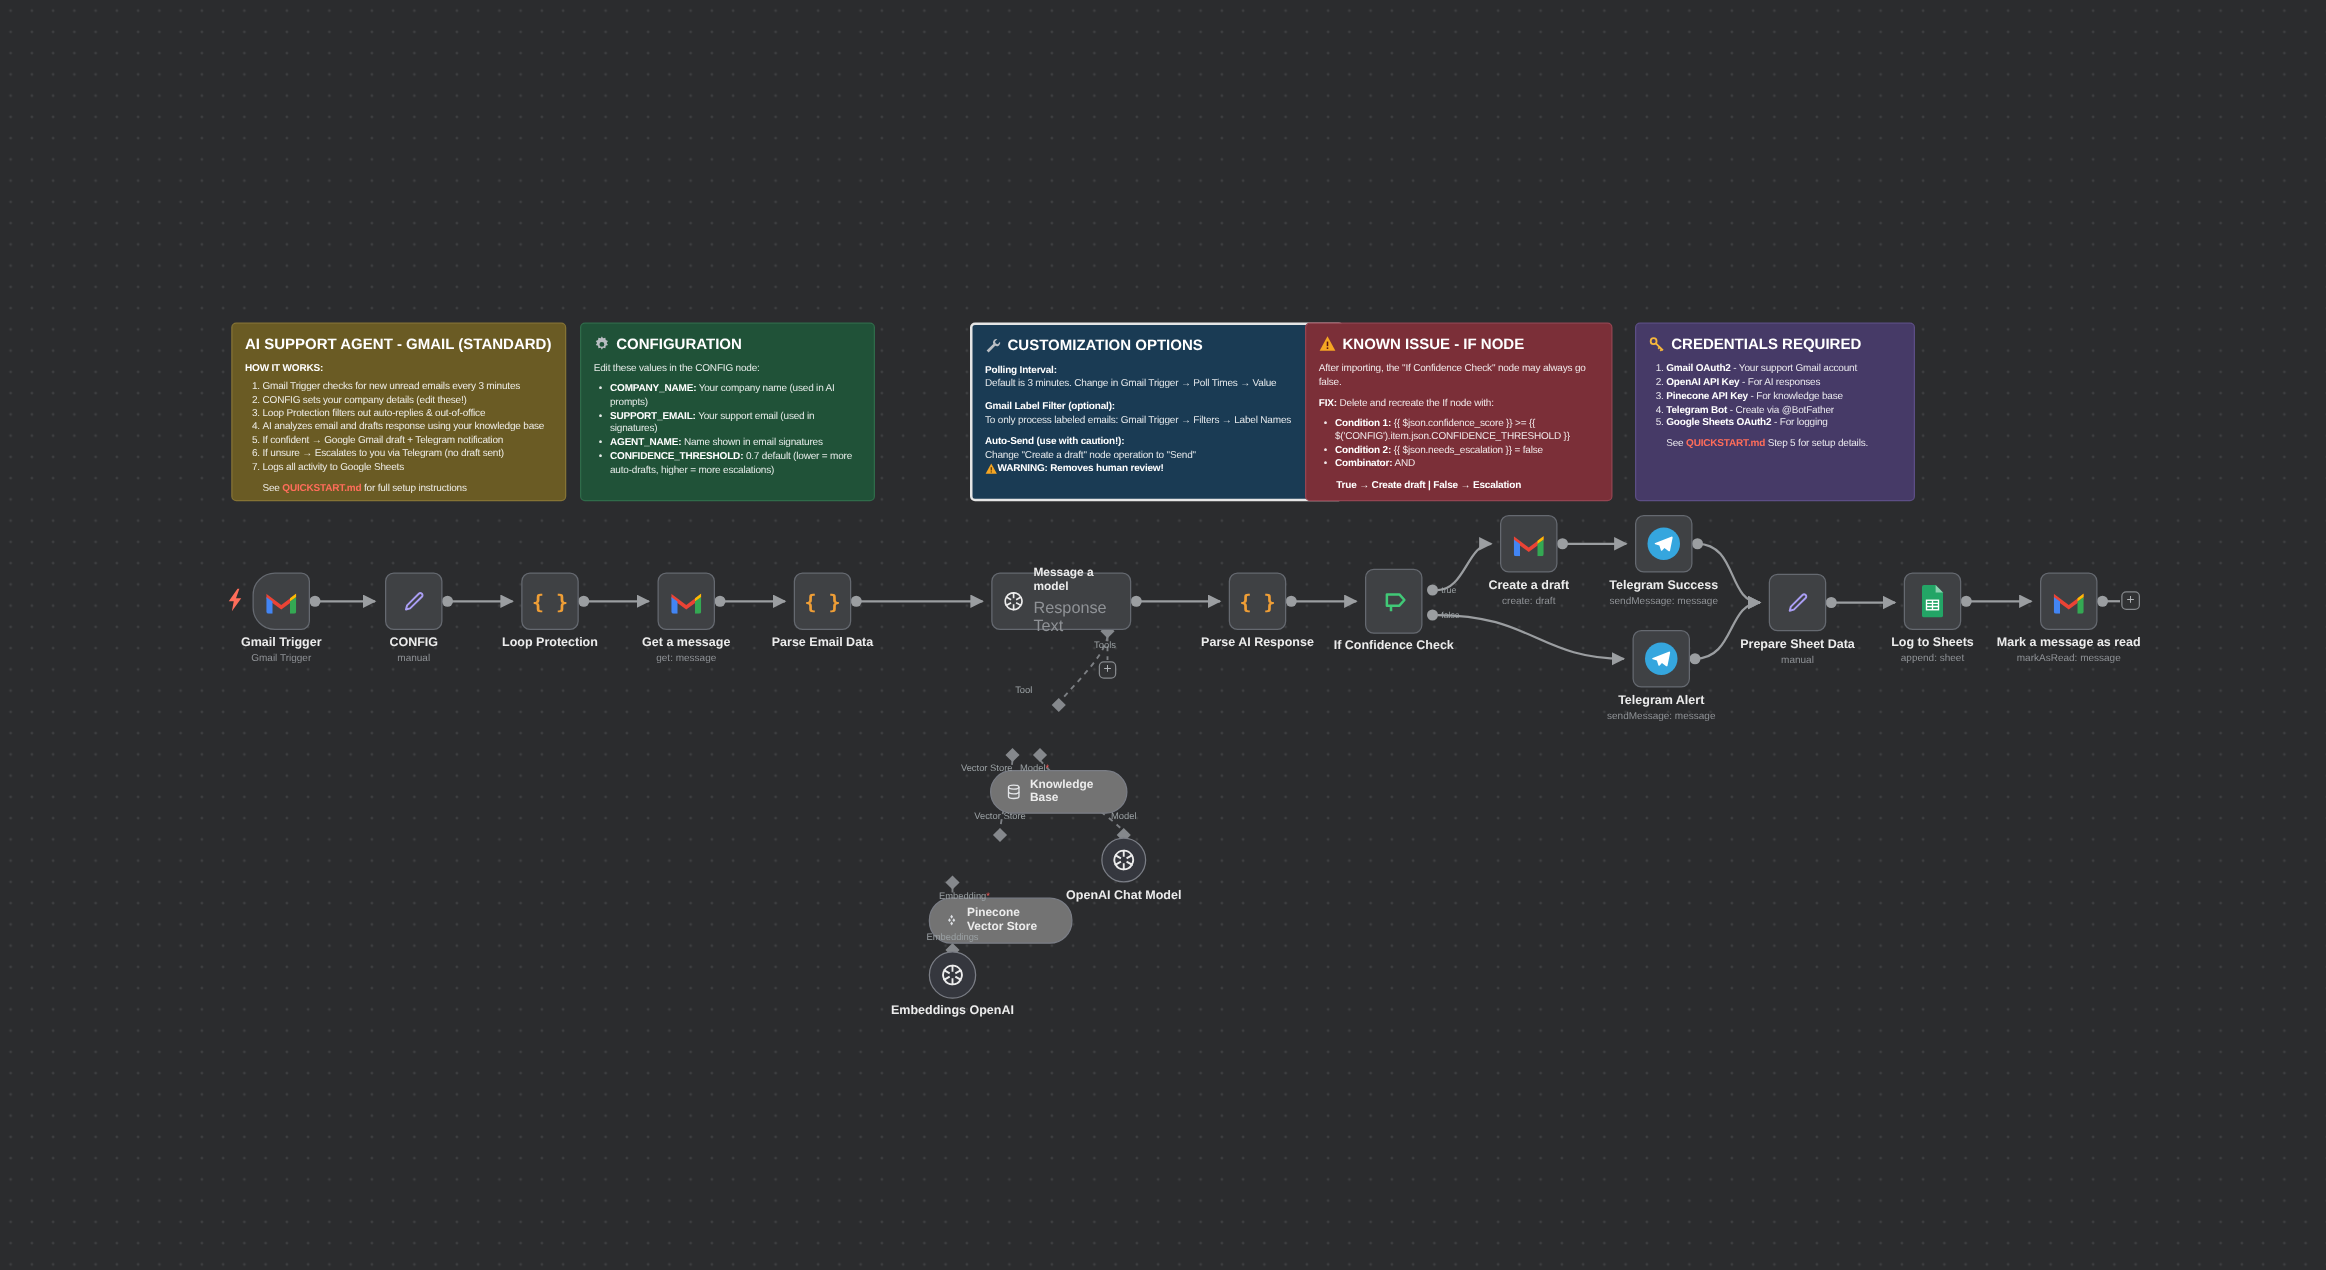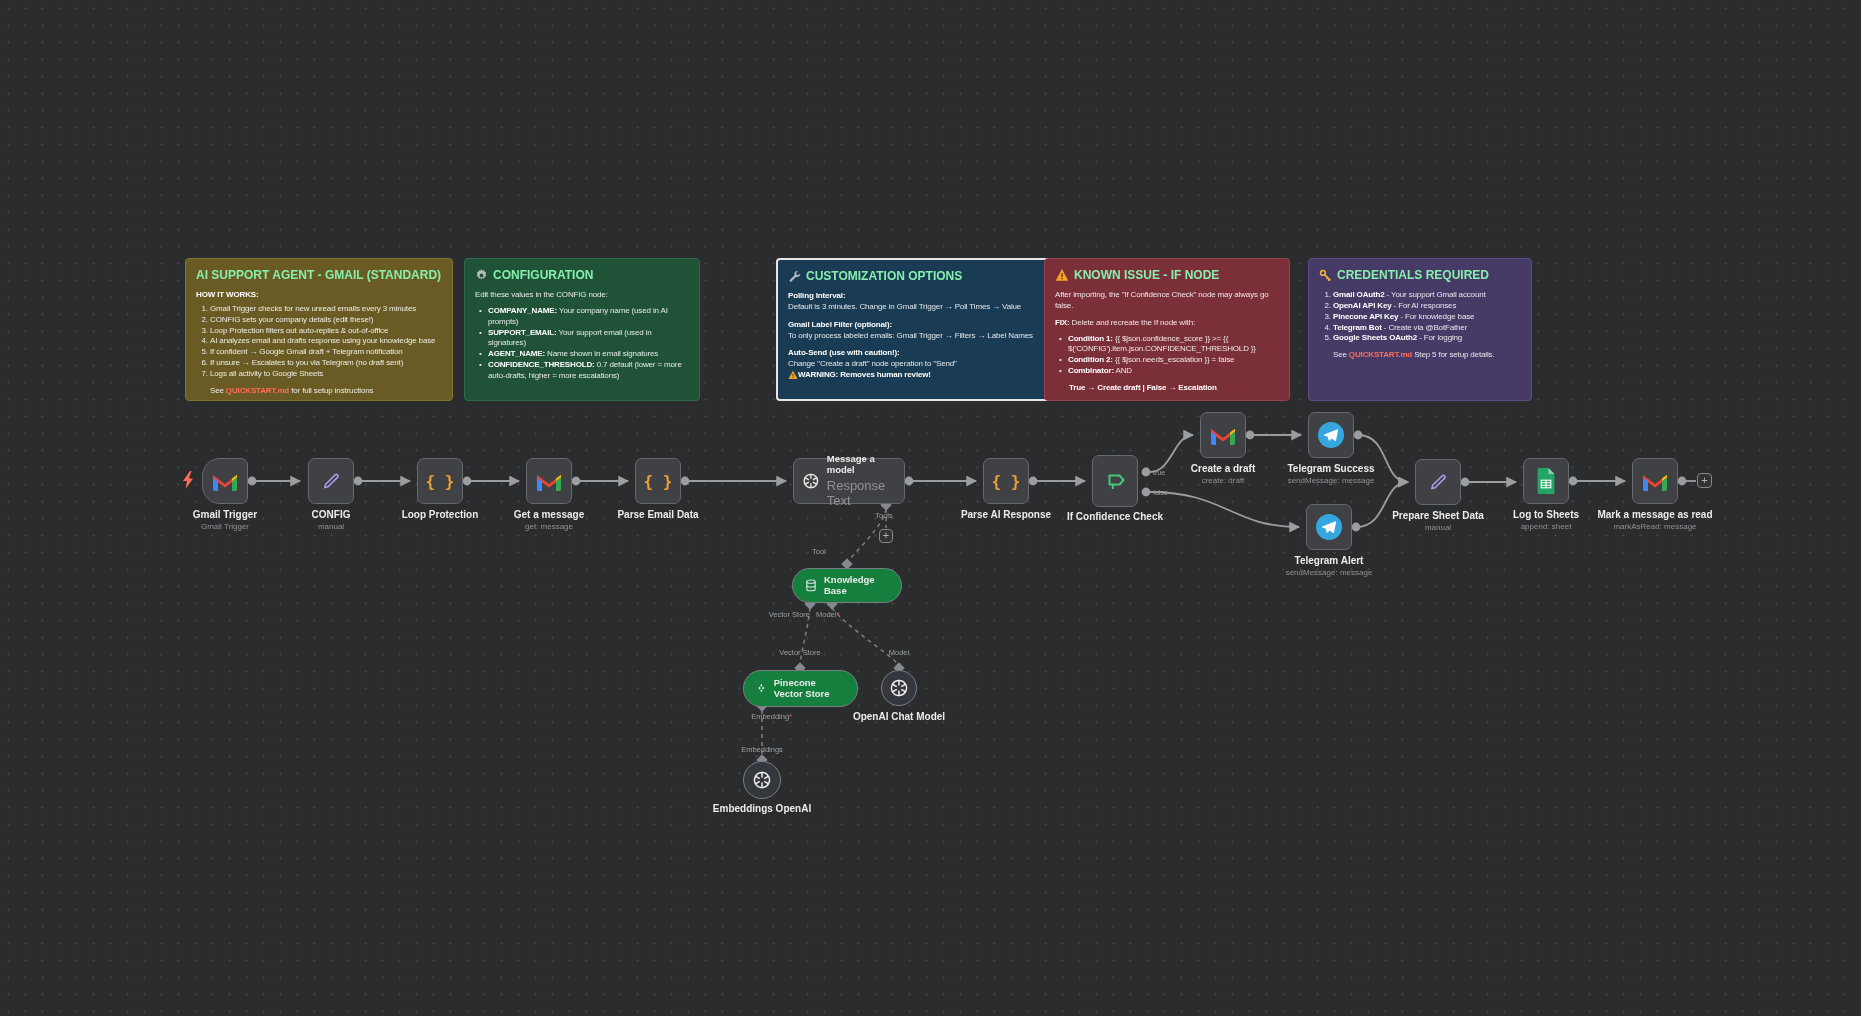--- a/index.html
+++ b/index.html
@@ -11,21 +11,21 @@
     background-size:17px 17px;
     position:relative;
   }
 
   
   .sticky {
     position:absolute; top:258px; height:143px; border-radius:4px;
     padding:8px 10px; color:rgba(255,255,255,.88); overflow:hidden;
     font-size:8px; line-height:1.35; letter-spacing:-0.15px;
   }
-  .sticky h2 { font-size:12px; font-weight:bold; color:#86efac; letter-spacing:0;
+  .sticky h2 { font-size:12px; font-weight:bold; color:#ffffff; letter-spacing:0;
     margin-bottom:7px; display:flex; align-items:center; gap:5px; }
   .sticky .hd { font-weight:bold; color:#fff; }
   .sticky ol { margin:3px 0 0 0; padding-left:14px; }
   .sticky ul { margin:5px 0 0 0; padding-left:4px; list-style:none; }
   .sticky ul li { padding-left:9px; position:relative; }
   .sticky ul li::before { content:"•"; position:absolute; left:0; top:0; }
   .sticky b { color:#fff; }
   .sticky .link { color:#ff6d5a; font-weight:bold; }
   .sticky .foot { margin-top:6px; padding-left:14px; }
   .sec { margin-bottom:7px; }
@@ -42,23 +42,23 @@
   .node.wide { width:112px; justify-content:flex-start; padding:0 8px; gap:7px; }
   .wide .wtxt { display:flex; flex-direction:column; }
   .wide .wname { color:#ececec; font-weight:bold; font-size:9.5px; line-height:1.15; }
   .wide .wsub { color:#8f9296; font-size:13px; margin-top:2px; }
   .nlabel { position:absolute; width:130px; text-align:center; }
   .nname { color:#ececec; font-weight:bold; font-size:10px; line-height:1.1; }
   .nsub  { color:#8f9296; font-size:8px; margin-top:2px; }
   .braces { color:#ef9e36; font-weight:bold; font-size:16px; font-family:"DejaVu Sans Mono", monospace; }
 
   .pill {
-    position:absolute; background:#15803d; border:1.5px solid #7a7d85; border-radius:18px;
+    position:absolute; background:#737373; border:1.5px solid #7a7d85; border-radius:18px;
     display:flex; align-items:center; gap:7px; padding:0 12px;
-    color:#ececec; font-weight:bold; font-size:9.5px; line-height:1.15;
+    color:#ececec; font-weight:bold; font-size:9.5px; line-height:1.15;margin-top:48px;
   }
   .circle {
     position:absolute; background:#35373e; border:1.5px solid #7a7d85; border-radius:50%;
     display:flex; align-items:center; justify-content:center;
   }
   .portlbl { position:absolute; font-size:7.5px; color:#9aa0a3; }
   .req { color:#ff5c5c; }
   .plusbtn {
     position:absolute; width:15px; height:15px; border:1.4px solid #85888c; border-radius:4px;
     color:#b0b3b6; font-size:11px; line-height:12px; text-align:center; background:#313234;

